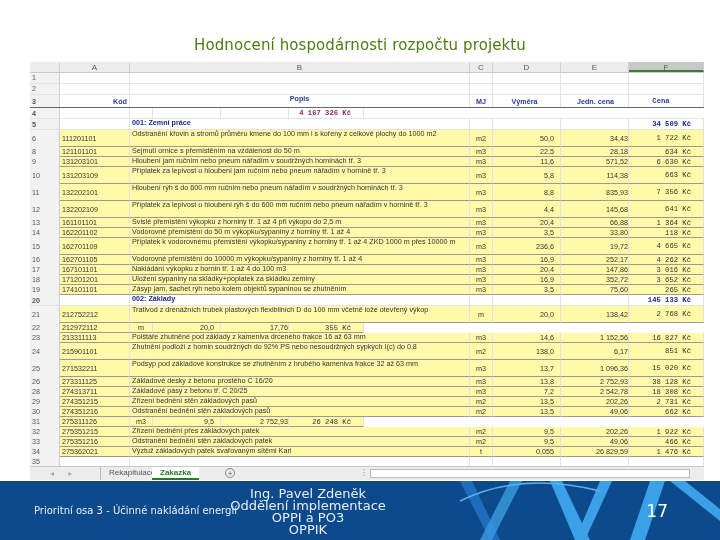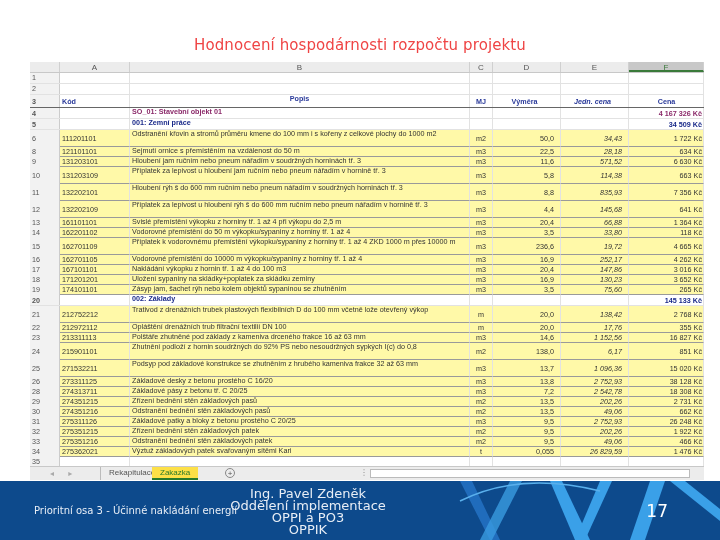--- a/index.html
+++ b/index.html
@@ -1,21 +1,21 @@
 <!DOCTYPE html>
 <html><head>
 <meta charset="utf-8">
 <style>
   * { box-sizing: border-box; margin: 0; padding: 0; }
   html, body { width: 720px; height: 540px; overflow: hidden; background: #ffffff; }
   body { position: relative; font-family: "Liberation Sans", sans-serif; }
 
   .slide-title {
     position: absolute; top: 36px; left: 0; width: 720px; text-align: center;
-    font-size: 15px; color: #ef4444; font-family: "DejaVu Sans", sans-serif;
+    font-size: 15px; color: #4d7c0f; font-family: "DejaVu Sans", sans-serif;
     letter-spacing: 0.1px;
   }
 
   .sheet {
     position: absolute; left: 30px; top: 62px; width: 674px; height: 418px;
     background: #fff; overflow: hidden;
   }
   .col-headers {
     position: absolute; left: 0; top: 0; height: 11px; width: 674px;
     background: #ececec; border-bottom: 1px solid #c8c8c8;
@@ -32,43 +32,43 @@
   .ch.f { width: 75px; }
 
   .rows { position: absolute; left: 0; top: 11px; width: 674px; }
   .row { display: flex; width: 674px; font-size: 7.2px; color: #333; border-bottom: 1px solid #e2e2e2; }
   .row .c { overflow: hidden; white-space: nowrap; padding: 0 2px; border-right: 1px solid #e2e2e2; }
   .row .rn { width: 30px; color: #555; text-align: left; padding-left: 2px; background: #f2f2f2; border-right: 1px solid #ccc; }
   .row .a { width: 70px; }
   .row .b { width: 340px; white-space: normal; line-height: 8.2px; }
   .row .cc { width: 23px; text-align: center; }
   .row .d { width: 68px; text-align: right; padding-right: 6px; }
-  .row .e { width: 68px; text-align: right; padding-right: 6px; font-style: italic; }
-  .row .f { width: 75px; text-align: right; padding-right: 1px; }
+  .row .e { width: 68px; text-align: right; padding-right: 0; }
+  .row .f { width: 75px; text-align: right; padding-right: 12px; font-family: Liberation Mono, monospace; }
   .row.item .a, .row.item .b, .row.item .cc, .row.item .d, .row.item .e, .row.item .f { background: #fff9a8; border-bottom: 1px solid #9a9a9a; }
   .row.item { border-bottom: none; }
   .row.h1 { height: 10px; line-height: 10px; }
   .row.h2 { height: 17px; }
   .row.h2 .c { line-height: 17px; }
   .row.h2 .b { line-height: 8.2px; padding-top: 0; }
   .row.blank { height: 11px; }
   .row.header { height: 13px; line-height: 13px; font-weight: bold; color: #2a3a9a; border-bottom: 1px solid #666; }
   .row.header .b, .row.header .cc, .row.header .d, .row.header .e, .row.header .f { text-align: center; }
   .row.header .f { text-align: center; }
   .row.so { height: 11px; line-height: 11px; color: #8b2a6a; font-weight: bold; }
   .row.sec { height: 11px; line-height: 11px; color: #1a2a8a; font-weight: bold; }
 
   .tabbar {
     position: absolute; left: 30px; top: 466px; width: 674px; height: 14px;
     background: #ececec; border-top: 1px solid #c8c8c8; font-size: 8px; color: #555;
   }
   .tabbar .nav { position: absolute; left: 20px; top: 2px; color: #aaa; letter-spacing: 6px; }
   .tabbar .tab { position: absolute; top: 0; height: 13px; line-height: 12px; padding: 0 8px; }
   .tabbar .tab.t1 { left: 70px; border-right: 1px solid #bbb; border-left: 1px solid #bbb; }
-  .tabbar .tab.t2 { left: 122px; background: #fde047; color: #2a7a2a; font-weight: normal; border-bottom: 2px solid #2a7a2a; }
+  .tabbar .tab.t2 { left: 122px; background: #ffffff; color: #2a7a2a; font-weight: bold; border-bottom: 2px solid #2a7a2a; }
   .tabbar .add { position: absolute; left: 195px; top: 0; width: 10px; height: 10px; border: 1px solid #888; border-radius: 50%; text-align: center; line-height: 9px; font-size: 8px; margin-top: 1px; }
   .tabbar .scroll { position: absolute; left: 340px; top: 2px; width: 320px; height: 9px; border: 1px solid #bbb; background: #fff; }
   .tabbar .sep { position: absolute; left: 330px; top: 1px; color: #888; }
 
   .footer {
     position: absolute; left: 0; top: 481px; width: 720px; height: 59px;
     background: #0d4a8c; overflow: hidden; color: #e8eef6;
   }
   .footer .deco { position: absolute; left: 400px; top: 0; width: 320px; height: 59px; }
   .footer .left { position: absolute; left: 34px; top: 24px; font-size: 10px; font-family: "DejaVu Sans", sans-serif; }
@@ -105,31 +105,30 @@
         <div class="c rn">2</div>
         <div class="c a"></div>
         <div class="c b"></div>
         <div class="c cc"></div>
         <div class="c d"></div>
         <div class="c e"></div>
         <div class="c f"></div>
       </div>
     <div class="row header">
       <div class="c rn">3</div>
-      <div class="c a" style="text-align:left">Kód</div>
+      <div class="c a" style="text-align:right">Kód</div>
       <div class="c b">Popis</div>
       <div class="c cc">MJ</div>
       <div class="c d">Výměra</div>
       <div class="c e">Jedn. cena</div>
       <div class="c f">Cena</div>
     </div>
     <div class="row so">
       <div class="c rn">4</div>
       <div class="c a"></div>
-      <div class="c b">SO_01: Stavební objekt 01</div>
       <div class="c cc"></div>
       <div class="c d"></div>
       <div class="c e"></div>
       <div class="c f">4 167 326 Kč</div>
     </div>
     <div id="section-container">
         <div class="row sec">
           <div class="c rn">5</div>
           <div class="c a"></div>
           <div class="c b">001: Zemní práce</div>
@@ -236,21 +235,21 @@
           <div class="c d">20,4</div>
           <div class="c e">147,86</div>
           <div class="c f">3 016 Kč</div>
         </div>
         <div class="row item h1">
           <div class="c rn">18</div>
           <div class="c a">171201201</div>
           <div class="c b">Uložení sypaniny na skládky+poplatek za skládku zeminy</div>
           <div class="c cc">m3</div>
           <div class="c d">16,9</div>
-          <div class="c e">130,23</div>
+          <div class="c e">352,72</div>
           <div class="c f">3 652 Kč</div>
         </div>
         <div class="row item h1">
           <div class="c rn">19</div>
           <div class="c a">174101101</div>
           <div class="c b">Zásyp jam, šachet rýh nebo kolem objektů sypaninou se zhutněním</div>
           <div class="c cc">m3</div>
           <div class="c d">3,5</div>
           <div class="c e">75,60</div>
           <div class="c f">265 Kč</div>
@@ -269,21 +268,20 @@
           <div class="c a">212752212</div>
           <div class="c b">Trativod z drenážních trubek plastových flexibilních D do 100 mm včetně lože otevřený výkop</div>
           <div class="c cc">m</div>
           <div class="c d">20,0</div>
           <div class="c e">138,42</div>
           <div class="c f">2 768 Kč</div>
         </div>
         <div class="row item h1">
           <div class="c rn">22</div>
           <div class="c a">212972112</div>
-          <div class="c b">Opláštění drenážních trub filtrační textilií DN 100</div>
           <div class="c cc">m</div>
           <div class="c d">20,0</div>
           <div class="c e">17,76</div>
           <div class="c f">355 Kč</div>
         </div>
         <div class="row item h1">
           <div class="c rn">23</div>
           <div class="c a">213311113</div>
           <div class="c b">Polštáře zhutněné pod základy z kameniva drceného frakce 16 až 63 mm</div>
           <div class="c cc">m3</div>
@@ -341,30 +339,29 @@
           <div class="c a">274351216</div>
           <div class="c b">Odstranění bednění stěn základových pasů</div>
           <div class="c cc">m2</div>
           <div class="c d">13,5</div>
           <div class="c e">49,06</div>
           <div class="c f">662 Kč</div>
         </div>
         <div class="row item h1">
           <div class="c rn">31</div>
           <div class="c a">275311126</div>
-          <div class="c b">Základové patky a bloky z betonu prostého C 20/25</div>
           <div class="c cc">m3</div>
           <div class="c d">9,5</div>
           <div class="c e">2 752,93</div>
           <div class="c f">26 248 Kč</div>
         </div>
         <div class="row item h1">
           <div class="c rn">32</div>
           <div class="c a">275351215</div>
-          <div class="c b">Zřízení bednění stěn základových patek</div>
+          <div class="c b">Zřízení bednění přes základových patek</div>
           <div class="c cc">m2</div>
           <div class="c d">9,5</div>
           <div class="c e">202,26</div>
           <div class="c f">1 922 Kč</div>
         </div>
         <div class="row item h1">
           <div class="c rn">33</div>
           <div class="c a">275351216</div>
           <div class="c b">Odstranění bednění stěn základových patek</div>
           <div class="c cc">m2</div>

